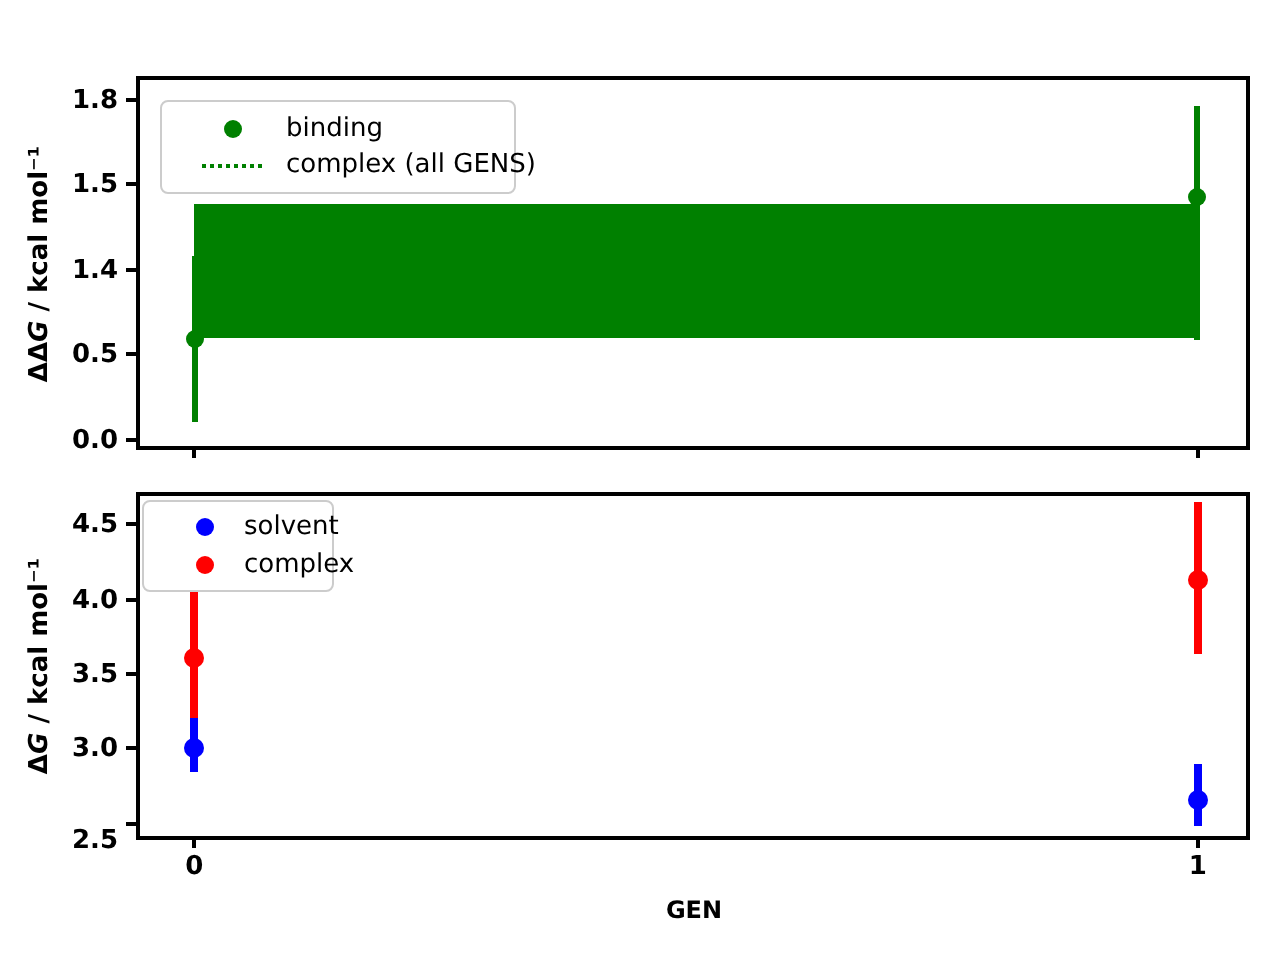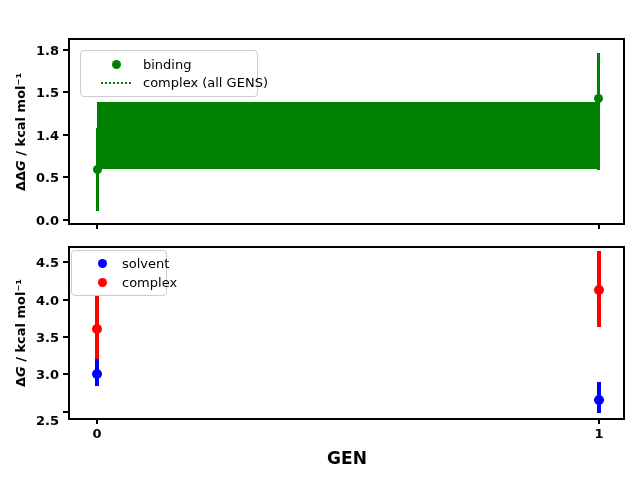--- a/index.html
+++ b/index.html
@@ -12,21 +12,21 @@
   .band{position:absolute;}
   .ebar{position:absolute;}
   .marker{position:absolute;border-radius:50%;}
   .ytick{position:absolute;width:5px;height:2px;background:#000;}
   .xtick{position:absolute;width:2px;height:4px;background:#000;}
   .yticklabel{position:absolute;width:40px;text-align:right;font-size:13px;font-weight:600;line-height:17px;}
   .xticklabel{position:absolute;width:40px;text-align:center;font-size:13px;font-weight:600;line-height:17px;}
   .ylabel{position:absolute;white-space:nowrap;font-size:13px;font-weight:600;
           transform:translate(-50%,-50%) rotate(-90deg);}
   .ylabel i{font-style:italic;}
-  .xlabel{position:absolute;transform:translateX(-50%);font-size:17px;font-weight:600;}
+  .xlabel{position:absolute;transform:translateX(-50%);font-size:12px;font-weight:600;}
   .legend{position:absolute;background:rgba(255,255,255,0.85);border:1px solid #cccccc;
           border-radius:4px;box-sizing:border-box;display:flex;flex-direction:column;
           justify-content:space-evenly;padding:2px 19px;}
   .legend-row{display:flex;align-items:center;}
   .legend-sample{display:flex;justify-content:center;align-items:center;flex:none;}
   .sample-lg{width:32px;margin-right:11px;}
   .sample-sm{width:22px;margin-right:9px;}
   .legend-dot{width:9px;height:9px;border-radius:50%;}
   .legend-dotline{width:30px;height:0;border-top:2px dotted #008000;}
   .legend-label{font-size:13px;white-space:nowrap;}

